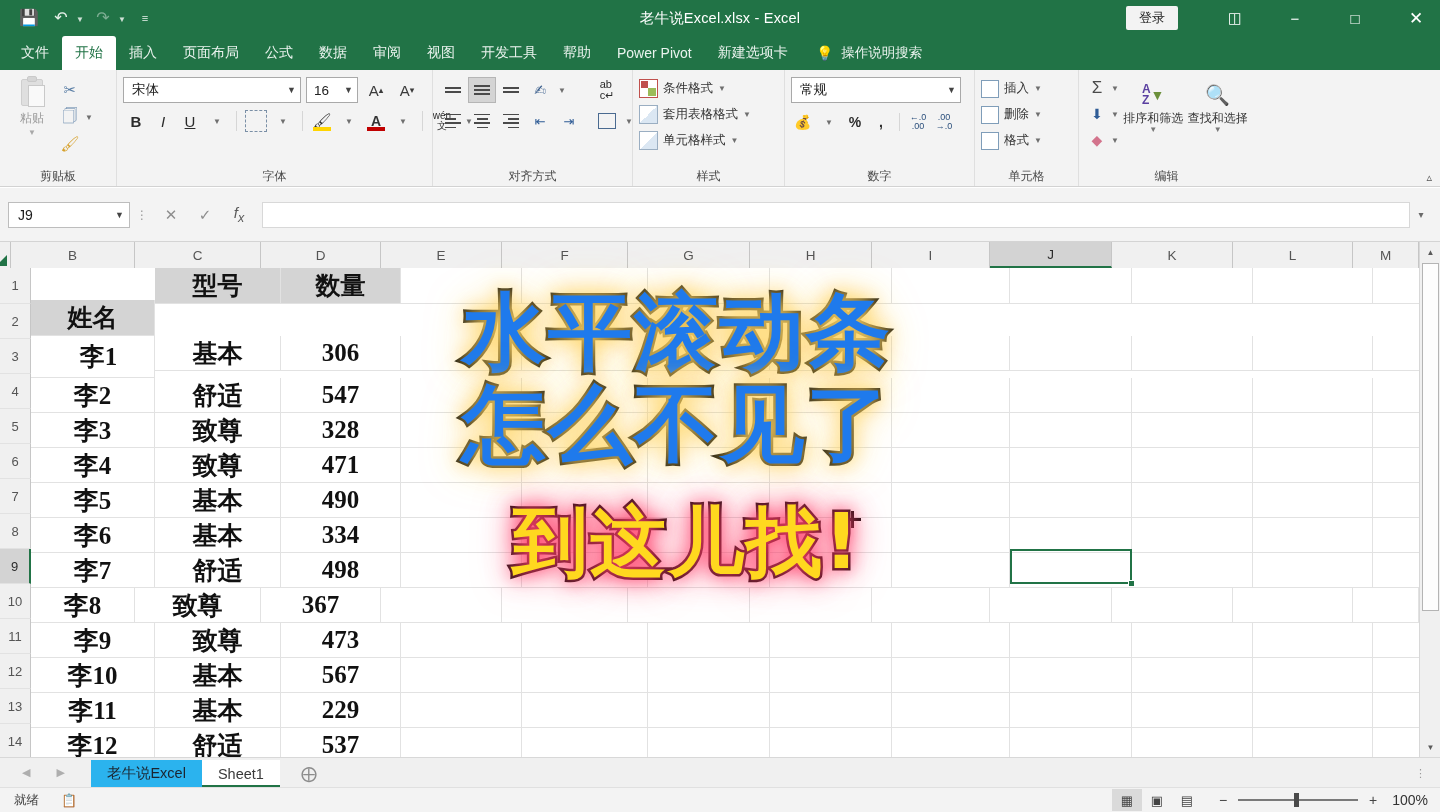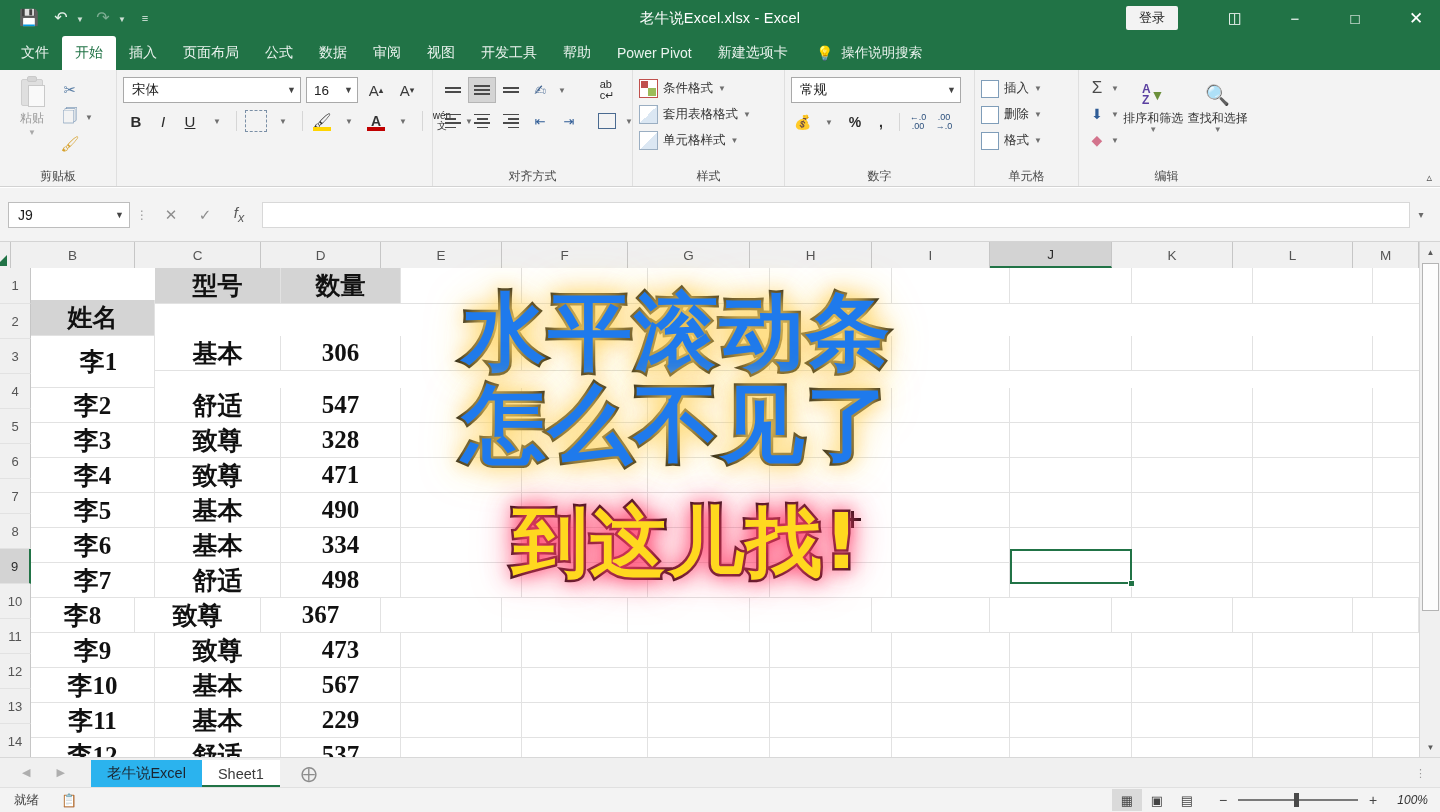--- a/index.html
+++ b/index.html
@@ -299,21 +299,21 @@
   .st-ready { font-size: 12.5px; color: #3c3c3c; padding-left: 14px; }
   .st-accessibility { margin-left: 22px; font-size: 13px; color: #555; }
   .st-right { position: absolute; right: 0; display: flex; align-items: center; gap: 0; padding-right: 12px; }
   .view-btn { width: 30px; height: 22px; display: flex; align-items: center; justify-content: center;
               font-size: 13px; color: #444; }
   .view-btn.sel { background: #dadada; }
   .zoomctl { display: flex; align-items: center; gap: 8px; margin-left: 14px; }
   .zoom-sign { font-size: 14px; color: #444; width: 14px; text-align: center; }
   .zoom-track { width: 120px; height: 2px; background: #7a7a7a; position: relative; }
   .zoom-thumb { position: absolute; left: 56px; top: -6px; width: 5px; height: 14px; background: #4a4a4a; }
-  .zoom-pct { font-size: 12px; color: #333; width: 42px; text-align: right; margin-left: 6px; font-style: italic; }
+  .zoom-pct { font-size: 14px; color: #333; width: 42px; text-align: right; margin-left: 6px; }
   .st-dots { position: absolute; right: 14px; top: -22px; color: #9a9a9a; font-size: 11px; }
 </style>
 </head>
 <body>
 
 <div id="app">
 
   <div class="titlebar">
     <div class="qat">
       <div class="qat-btn">💾</div>
@@ -418,20 +418,21 @@
             </div>
             <div class="fbtn" style="font-size:8px;color:#6f6f6f">▼</div>
             <div class="fsep"></div>
             <div class="fbtn" style="font-size:10px;line-height:10px;text-align:center">
               <span>wén<br>文</span>
             </div>
             <div class="fbtn" style="font-size:8px;color:#6f6f6f">▼</div>
           </div>
         </div>
       </div>
+      <div class="rgroup-label">字体</div>
     </div>
 
     <div class="rgroup g-align">
       <div class="rgroup-body">
         <div class="align-col">
           <div class="align-row">
             <div class="abtn">
               <span class="lines">
                   <i style="width:16px"></i>
                   <i style="width:16px"></i>
@@ -672,21 +673,21 @@
           <div class="gcell" style="width: 126px; height: 36px;"></div>
           <div class="gcell" style="width: 122px; height: 36px;"></div>
           <div class="gcell" style="width: 122px; height: 36px;"></div>
           <div class="gcell" style="width: 118px; height: 36px;"></div>
           <div class="gcell" style="width: 122px; height: 36px;"></div>
           <div class="gcell" style="width: 121px; height: 36px;"></div>
           <div class="gcell" style="width: 120px; height: 36px;"></div>
           <div class="gcell" style="width: 66px; height: 36px;"></div>
         </div>
         <div class="grow">
-          <div class="gcell txt" style="width: 124px; height: 52px; padding-left: 12px;">李1</div>
+          <div class="gcell txt" style="width: 124px; height: 42px; padding-left: 12px;">李1</div>
           <div class="gcell txt" style="width: 126px; height: 35px;">基本</div>
           <div class="gcell num" style="width: 120px; height: 35px;">306</div>
           <div class="gcell" style="width: 121px; height: 35px;"></div>
           <div class="gcell" style="width: 126px; height: 35px;"></div>
           <div class="gcell" style="width: 122px; height: 35px;"></div>
           <div class="gcell" style="width: 122px; height: 35px;"></div>
           <div class="gcell" style="width: 118px; height: 35px;"></div>
           <div class="gcell" style="width: 122px; height: 35px;"></div>
           <div class="gcell" style="width: 121px; height: 35px;"></div>
           <div class="gcell" style="width: 120px; height: 35px;"></div>

